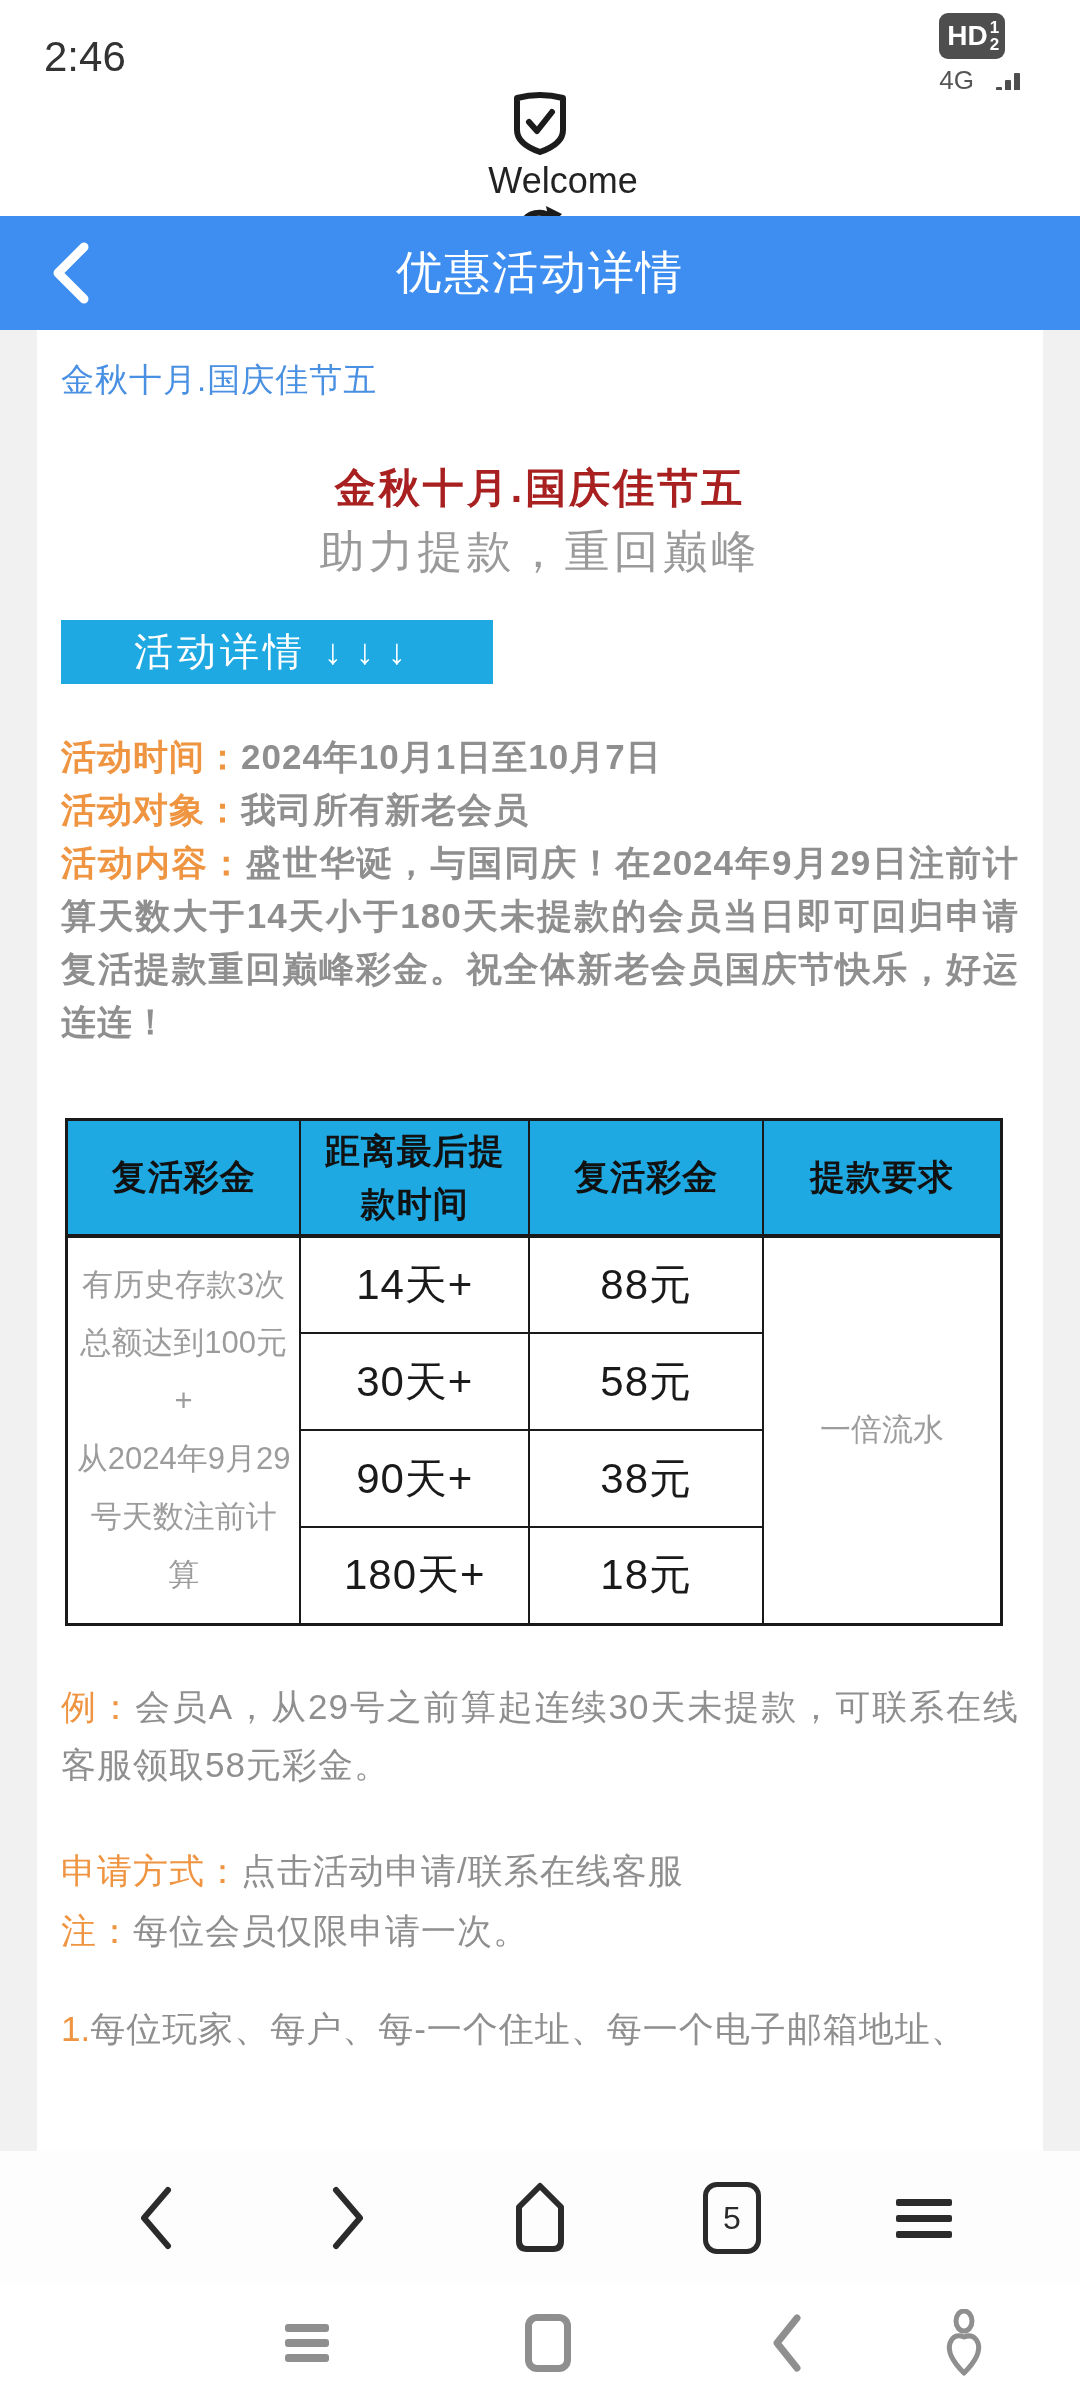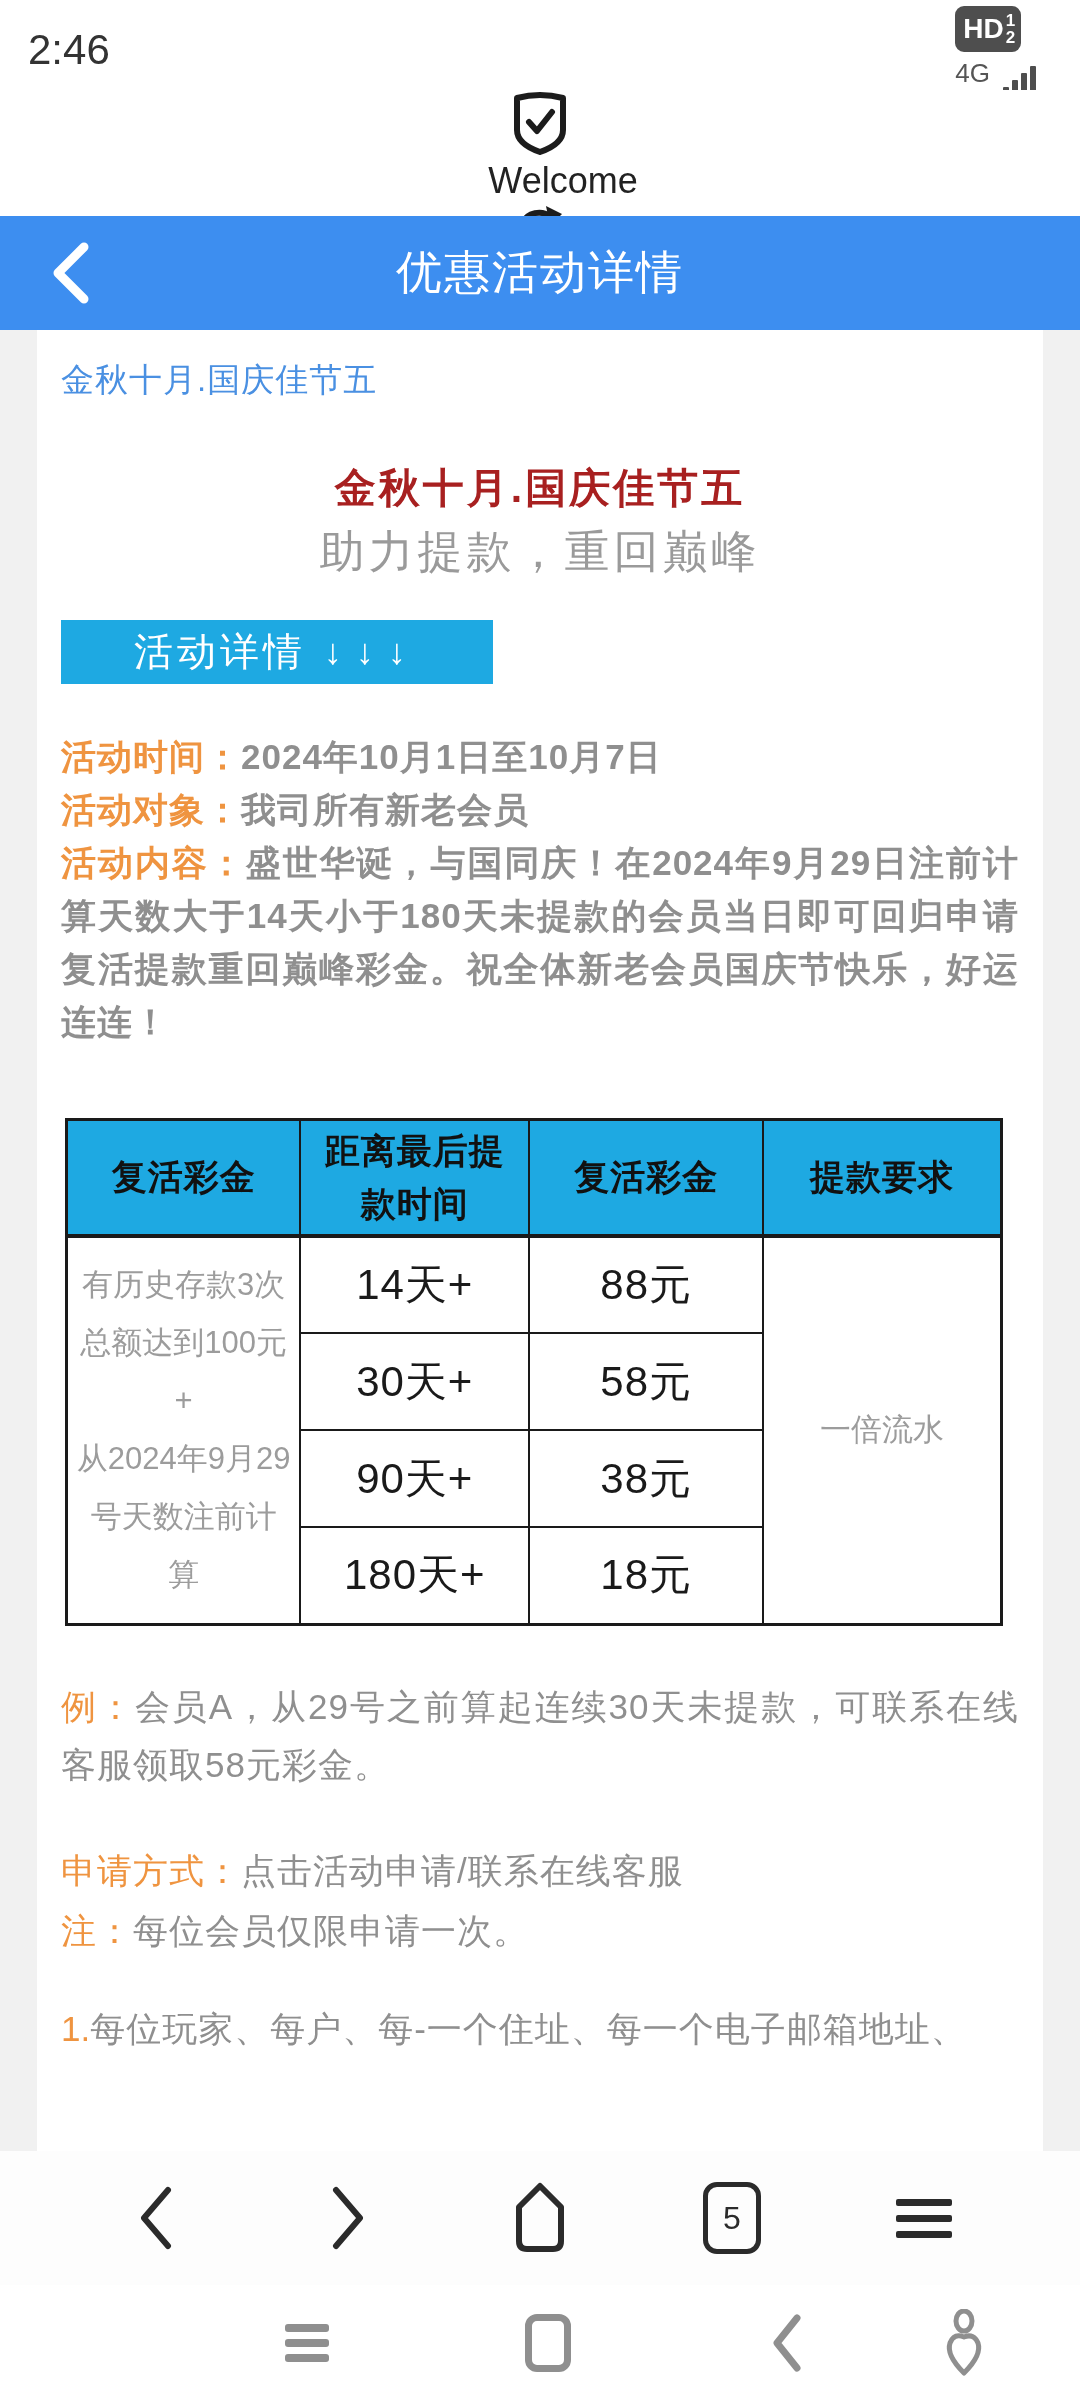--- a/index.html
+++ b/index.html
@@ -1,22 +1,22 @@
 <!DOCTYPE html>
 <html><head>
 <meta charset="utf-8">
 <style>
   * { margin:0; padding:0; box-sizing:border-box; }
   html,body { width:1080px; height:2400px; }
   body { font-family:"Liberation Sans", sans-serif; background:#fff; position:relative; overflow:hidden; }
   .screen { position:absolute; inset:0; }
 
   
-  .status-bar { position:absolute; top:5px; left:0; width:1080px; height:90px;
-    display:flex; align-items:center; justify-content:space-between; padding:0 28px; background:#fff; }
+  .status-bar { position:absolute; top:12px; left:0; width:1080px; height:90px;
+    display:flex; align-items:center; justify-content:space-between; padding:0 44px; background:#fff; }
   .sb-time { font-size:42px; color:#333; }
   .sb-right { display:flex; align-items:flex-start; gap:8px;flex-direction:column; }
   .sb-speed { display:flex; flex-direction:column; align-items:flex-end; line-height:1.05; }
   .sb-speed span { font-size:22px; color:#666; }
   .hd-badge { background:#4e4e4e; color:#fff; border-radius:9px; padding:3px 6px 3px 8px;
     display:flex; align-items:center; height:46px; }
   .hd-badge .hd { font-size:28px; font-weight:bold; }
   .hd-badge .sims { display:flex; flex-direction:column; line-height:1; margin-left:2px; }
   .hd-badge .sims span { font-size:17px; font-weight:bold; }
   .net-group { display:flex; align-items:flex-start; gap:4px; }

